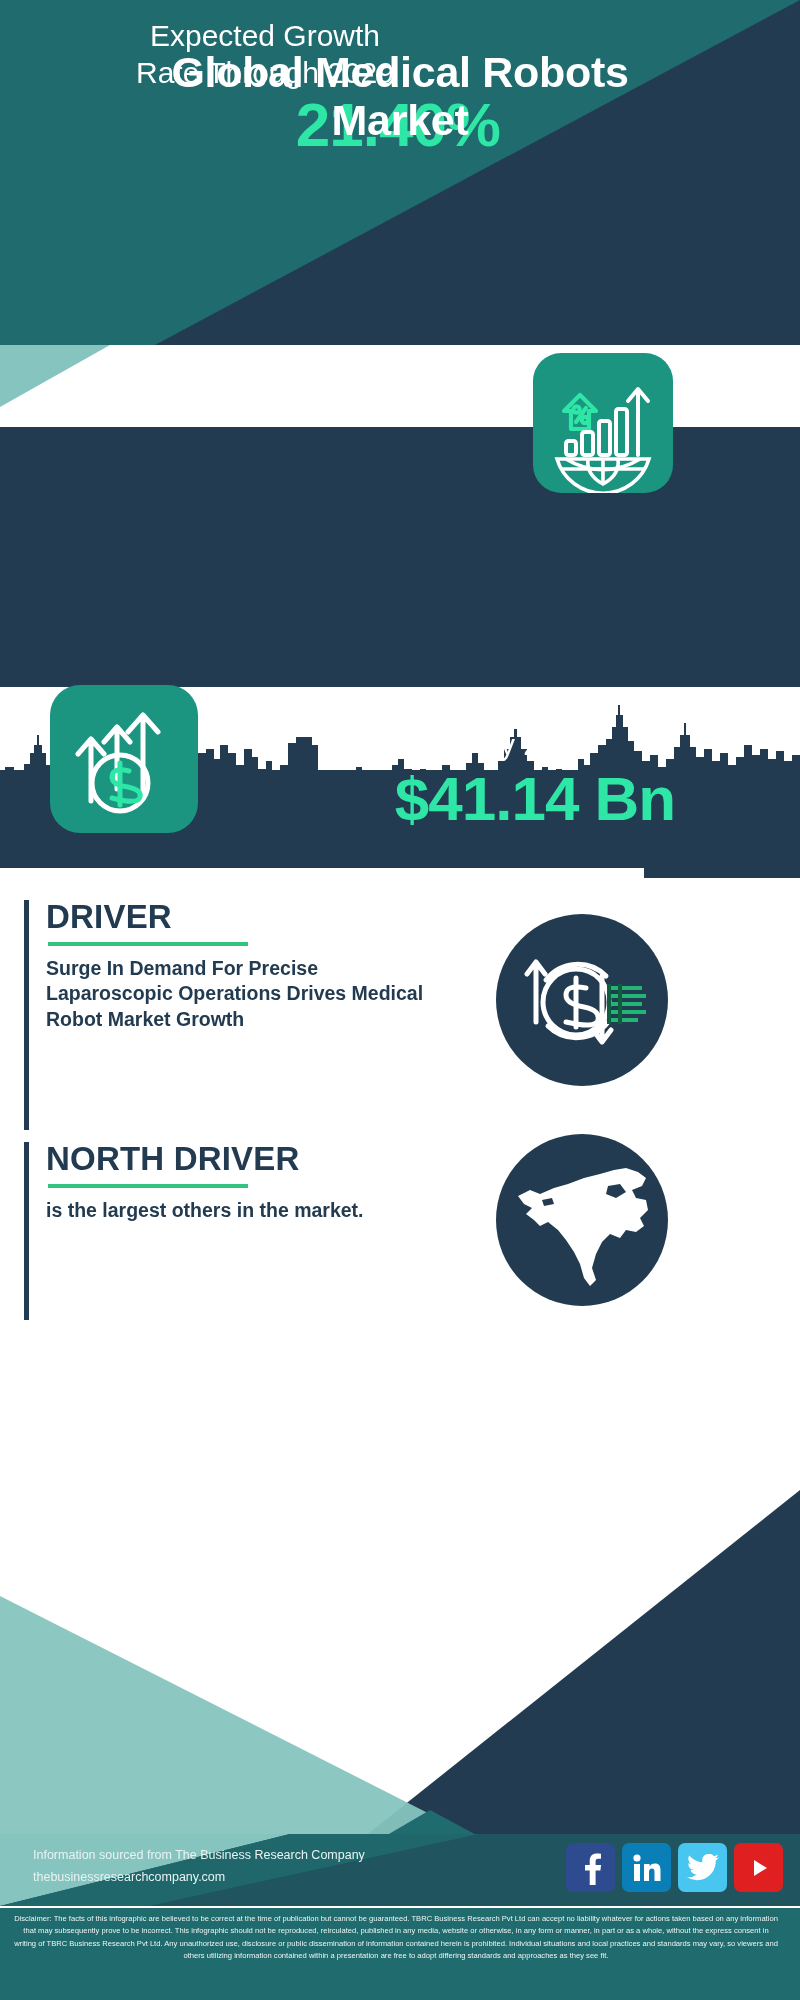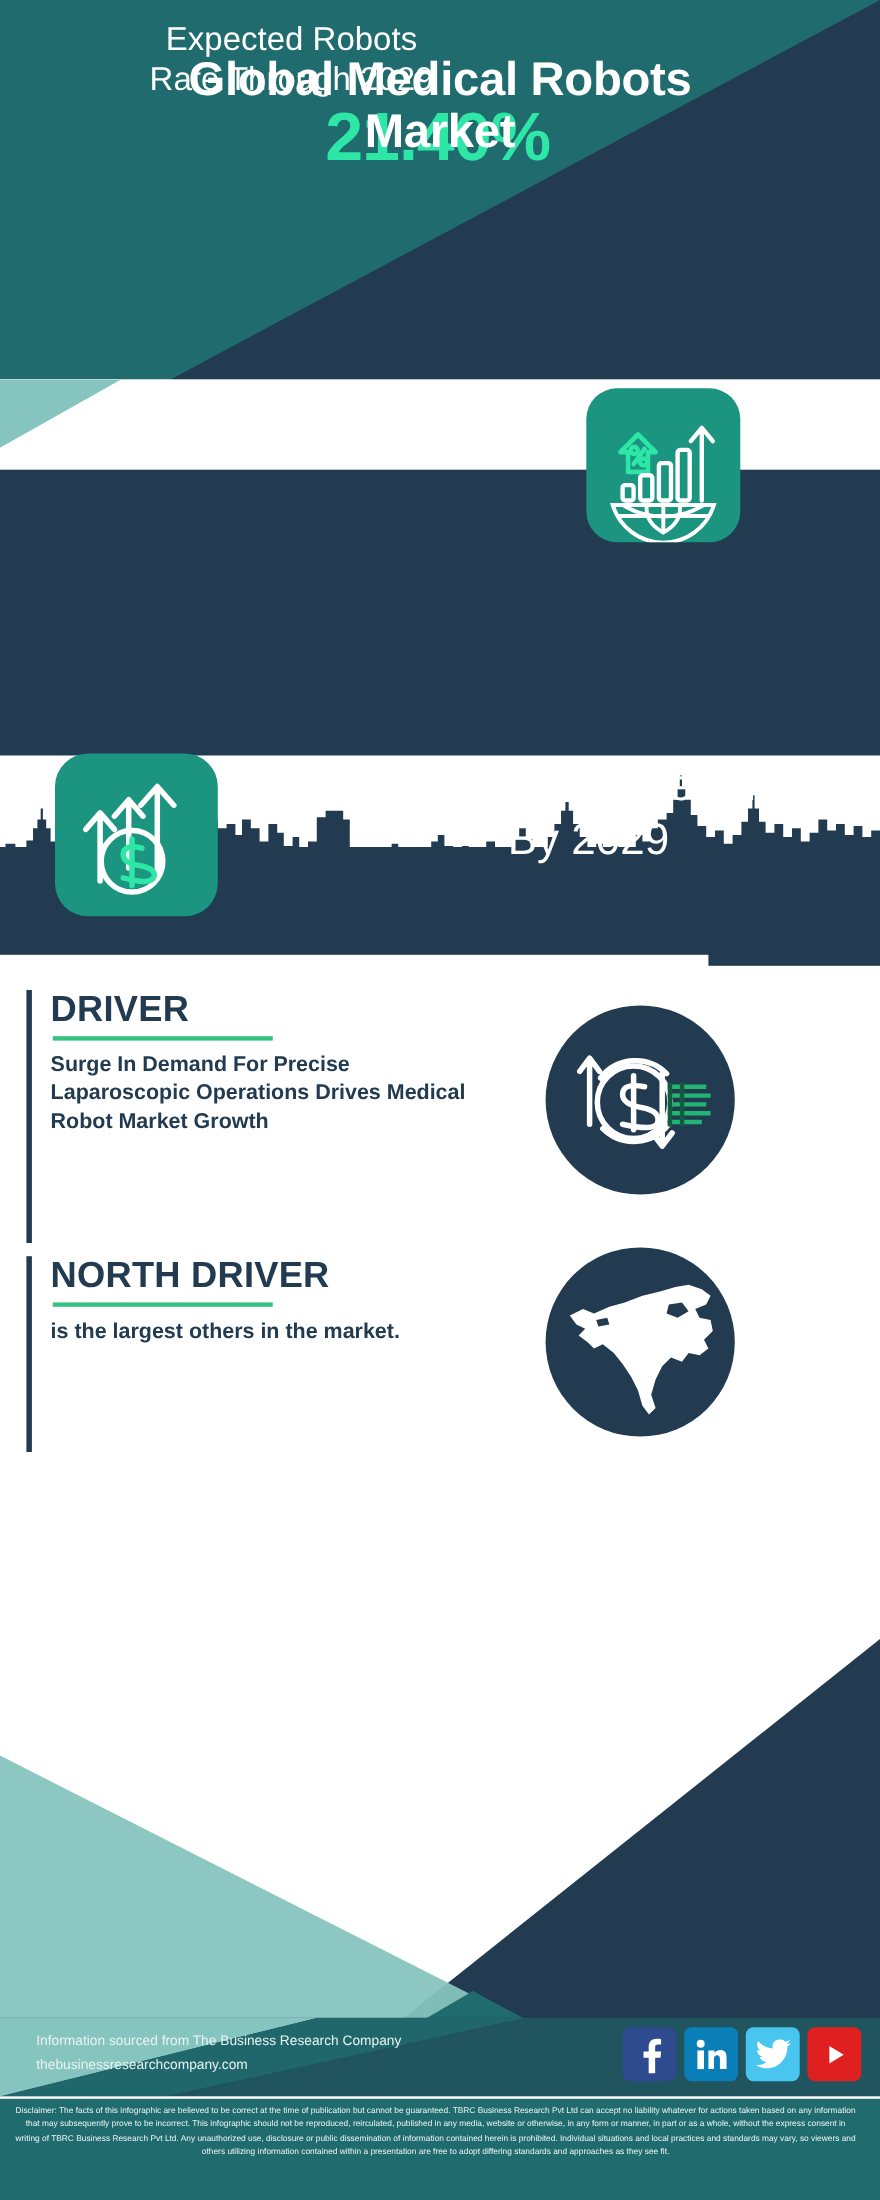--- a/index.html
+++ b/index.html
@@ -74,21 +74,21 @@
     position:absolute; top:770px; left:0; width:800px; height:108px;
     background:#223b51;
   }
   .market-band {
     position:absolute; top:770px; left:0; width:800px; height:98px;
     background:#223b51;
   }
   .market-label {
     position:absolute; left:300px; top:690px; width:470px;
     text-align:center; color:#ffffff;
-    font-size:40px; line-height:1.22;
+    font-size:30px; line-height:1.22;
   }
   .market-value {
     position:absolute; left:300px; top:768px; width:470px;
     text-align:center; color:#2ee6a6;
     font-size:62px; font-weight:bold; line-height:1;
     letter-spacing:-1px;
   }
   .market-card {
     position:absolute; left:50px; top:685px;
     width:148px; height:148px; border-radius:30px;
@@ -182,21 +182,21 @@
   <div class="band-white">
     <svg viewBox="0 0 800 82" preserveAspectRatio="none" width="800" height="82">
       <polygon points="0,0 110,0 0,62" fill="#86c4bf"></polygon>
     </svg>
   </div>
 
   <div class="growth"></div>
   <div class="growth-band2"></div>
 
   <div class="growth-label">
-    <div>Expected Robots</div>
+    <div>Expected Growth</div>
     <div>Rate Through 2029</div>
   </div>
   <div class="growth-value">21.40%</div>
 
   <div class="growth-card">
     <svg width="140" height="140" viewBox="0 0 140 140">
 
       <g fill="none" stroke="#2ee6a6" stroke-width="4.2" stroke-linejoin="round" stroke-linecap="round">
         <path d="M31 58 L47 42 L63 58 L56 58 L56 76 L38 76 L38 58 Z"></path>
         <line x1="43" y1="69" x2="53" y2="55"></line>
@@ -251,20 +251,21 @@
     </svg>
   </div>
 
   <div class="market-band"></div>
   <div class="market"></div>
 
   <div class="market-label">
     <div>Expected Market Size</div>
     <div>By 2029</div>
   </div>
+  <div class="market-value">$41.14 Bn</div>
 
   <div class="market-card">
     <svg width="148" height="148" viewBox="0 0 148 148">
       <g fill="none" stroke="#ffffff" stroke-width="5" stroke-linejoin="round" stroke-linecap="round">
         <path d="M41 116 L41 56 M28 69 L41 54 L54 69"></path>
         <path d="M67 104 L67 44 M54 57 L67 42 L80 57"></path>
         <path d="M93 112 L93 32 M78 47 L93 30 L108 47"></path>
       </g>
       <circle cx="70" cy="98" r="28" fill="none" stroke="#ffffff" stroke-width="5"></circle>
       <g fill="none" stroke="#2ee6a6" stroke-width="5" stroke-linecap="round">

